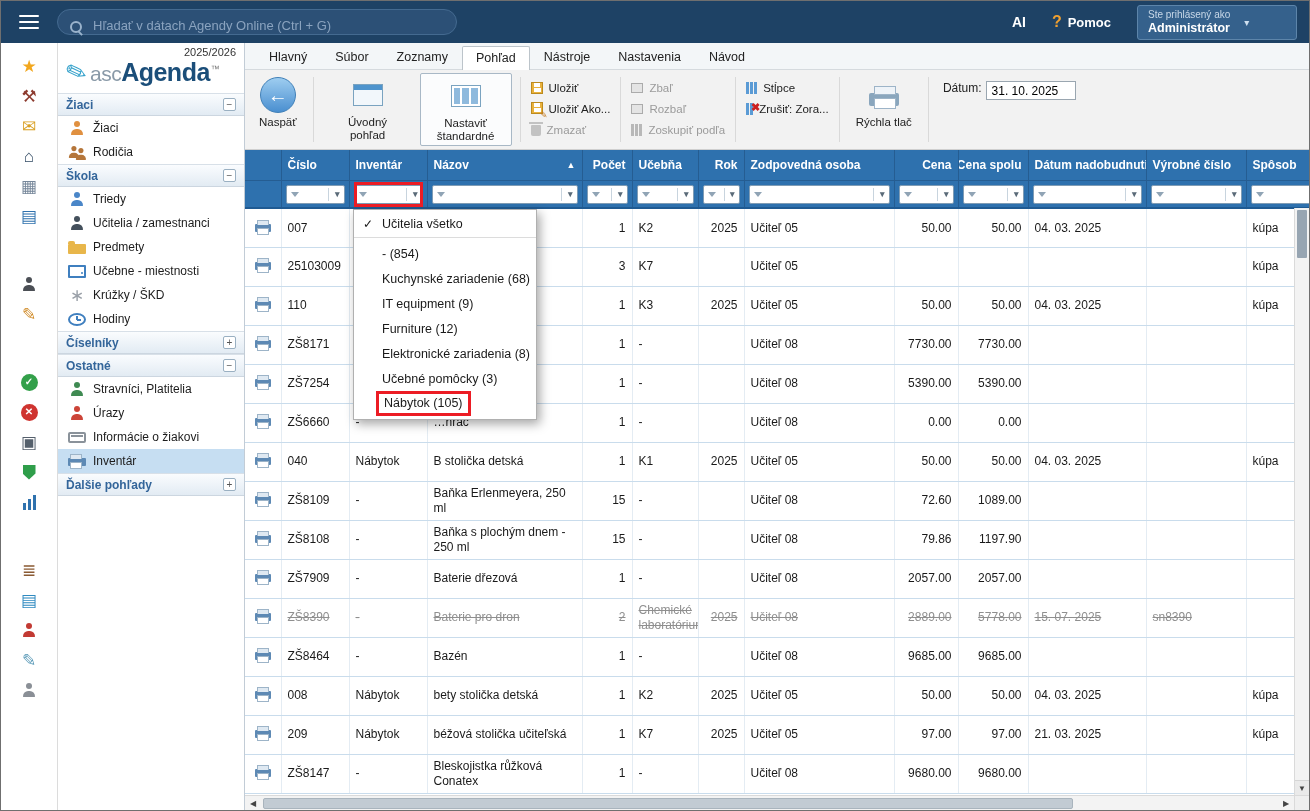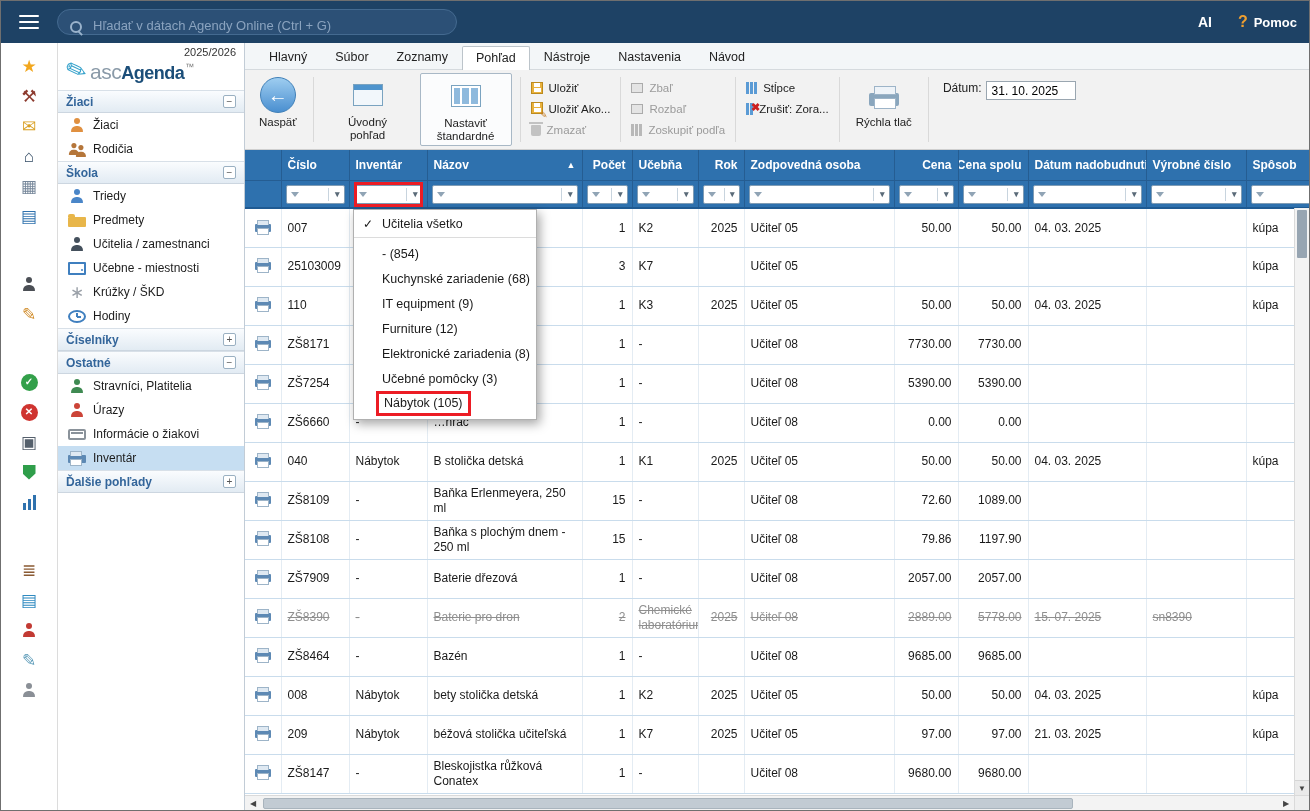--- a/index.html
+++ b/index.html
@@ -67,21 +67,21 @@
   .icn-printer::before{content:"";position:absolute;left:2px;top:-4px;width:10px;height:4px;background:#dfe9f2;border:1px solid #9db4c8;border-bottom:none;}
   .icn-printer::after{content:"";position:absolute;left:2px;top:4px;width:10px;height:5px;background:#fff;border:1px solid #9db4c8;}
 
   
   .sidebar{flex:0 0 187px;border-right:1px solid #c2ccd6;display:flex;flex-direction:column;overflow:hidden;background:#fff;}
   .side-top{padding:1px 6px 2px;}
   .year{text-align:right;font-size:11px;color:#333;padding:2px 2px 0;cursor:pointer;}
   .logo{display:flex;align-items:baseline;padding:0 0 4px 2px;}
   .swoosh{font-size:25px;color:#38a3cc;transform:rotate(-20deg);display:inline-block;margin-right:3px;line-height:1;}
   .l-asc{font-size:21px;color:#8a9aa8;letter-spacing:-0.5px;}
-  .l-agenda{font-size:18px;font-weight:bold;color:#1b4e79;letter-spacing:-0.5px;}
+  .l-agenda{font-size:25px;font-weight:bold;color:#1b4e79;letter-spacing:-0.5px;}
   .l-tm{font-size:9px;color:#777;margin-left:1px;position:relative;top:-9px;}
   .sec{height:23px;display:flex;align-items:center;justify-content:space-between;padding:0 8px;
     background:linear-gradient(#fafcfe,#e2ebf3);border-top:1px solid #d8e0e8;border-bottom:1px solid #ccd6e0;
     color:#33659a;font-weight:bold;font-size:12px;cursor:pointer;}
   .toggle{width:13px;height:13px;border:1px solid #9ab0c2;background:#fff;color:#555;font-size:10px;font-weight:normal;
     display:flex;align-items:center;justify-content:center;border-radius:2px;line-height:1;}
   .side-item{height:24px;display:flex;align-items:center;gap:7px;padding:0 10px;font-size:12px;color:#1c1c1c;cursor:pointer;}
   .side-item.selected{background:#c6def2;}
   .side-item .icn{width:18px;flex:0 0 18px;justify-content:center;}
 
@@ -188,20 +188,27 @@
     <div class="search">
       <span class="mag"></span>
       <input class="search-input" placeholder="Hľadať v dátach Agendy Online (Ctrl + G)" style="">
     </div>
     <div class="top-right">
       <div class="ai">AI</div>
       <div class="help">
         <span class="qmark">?</span>
         <span>Pomoc</span>
       </div>
+      <div class="userbox">
+        <div class="lines">
+          <span class="line1">Ste prihlásený ako</span>
+          <span class="line2">Administrátor</span>
+        </div>
+        <span class="ucaret">▾</span>
+      </div>
     </div>
   </header>
 
   <div class="shell">
 
     <nav class="iconstrip" id="iconstrip">
         <div class="strip-btn">
           <span class="icn icn-glyph" style="color: rgb(242, 167, 30);">★</span>
         </div>
         <div class="strip-btn">
@@ -289,26 +296,26 @@
           </div>
           <div class="sec">
             <span class="sec-title">Škola</span>
             <span class="toggle">−</span>
           </div>
           <div class="side-item">
             <span class="icn icn-person" style="color: rgb(74, 134, 200);"></span>
             <span class="si-label">Triedy</span>
           </div>
           <div class="side-item">
+            <span class="icn icn-person" style="color: rgb(68, 80, 92);"></span>
+            <span class="si-label">Učitelia / zamestnanci</span>
+          </div>
+          <div class="side-item">
             <span class="icn icn-folder" style="color: rgb(232, 182, 74);"></span>
             <span class="si-label">Predmety</span>
-          </div>
-          <div class="side-item">
-            <span class="icn icn-person" style="color: rgb(68, 80, 92);"></span>
-            <span class="si-label">Učitelia / zamestnanci</span>
           </div>
           <div class="side-item">
             <span class="icn icn-door" style="color: rgb(63, 127, 191);"></span>
             <span class="si-label">Učebne - miestnosti</span>
           </div>
           <div class="side-item">
             <span class="icn icn-glyph" style="color: rgb(154, 160, 168);">∗</span>
             <span class="si-label">Krúžky / ŠKD</span>
           </div>
           <div class="side-item">

